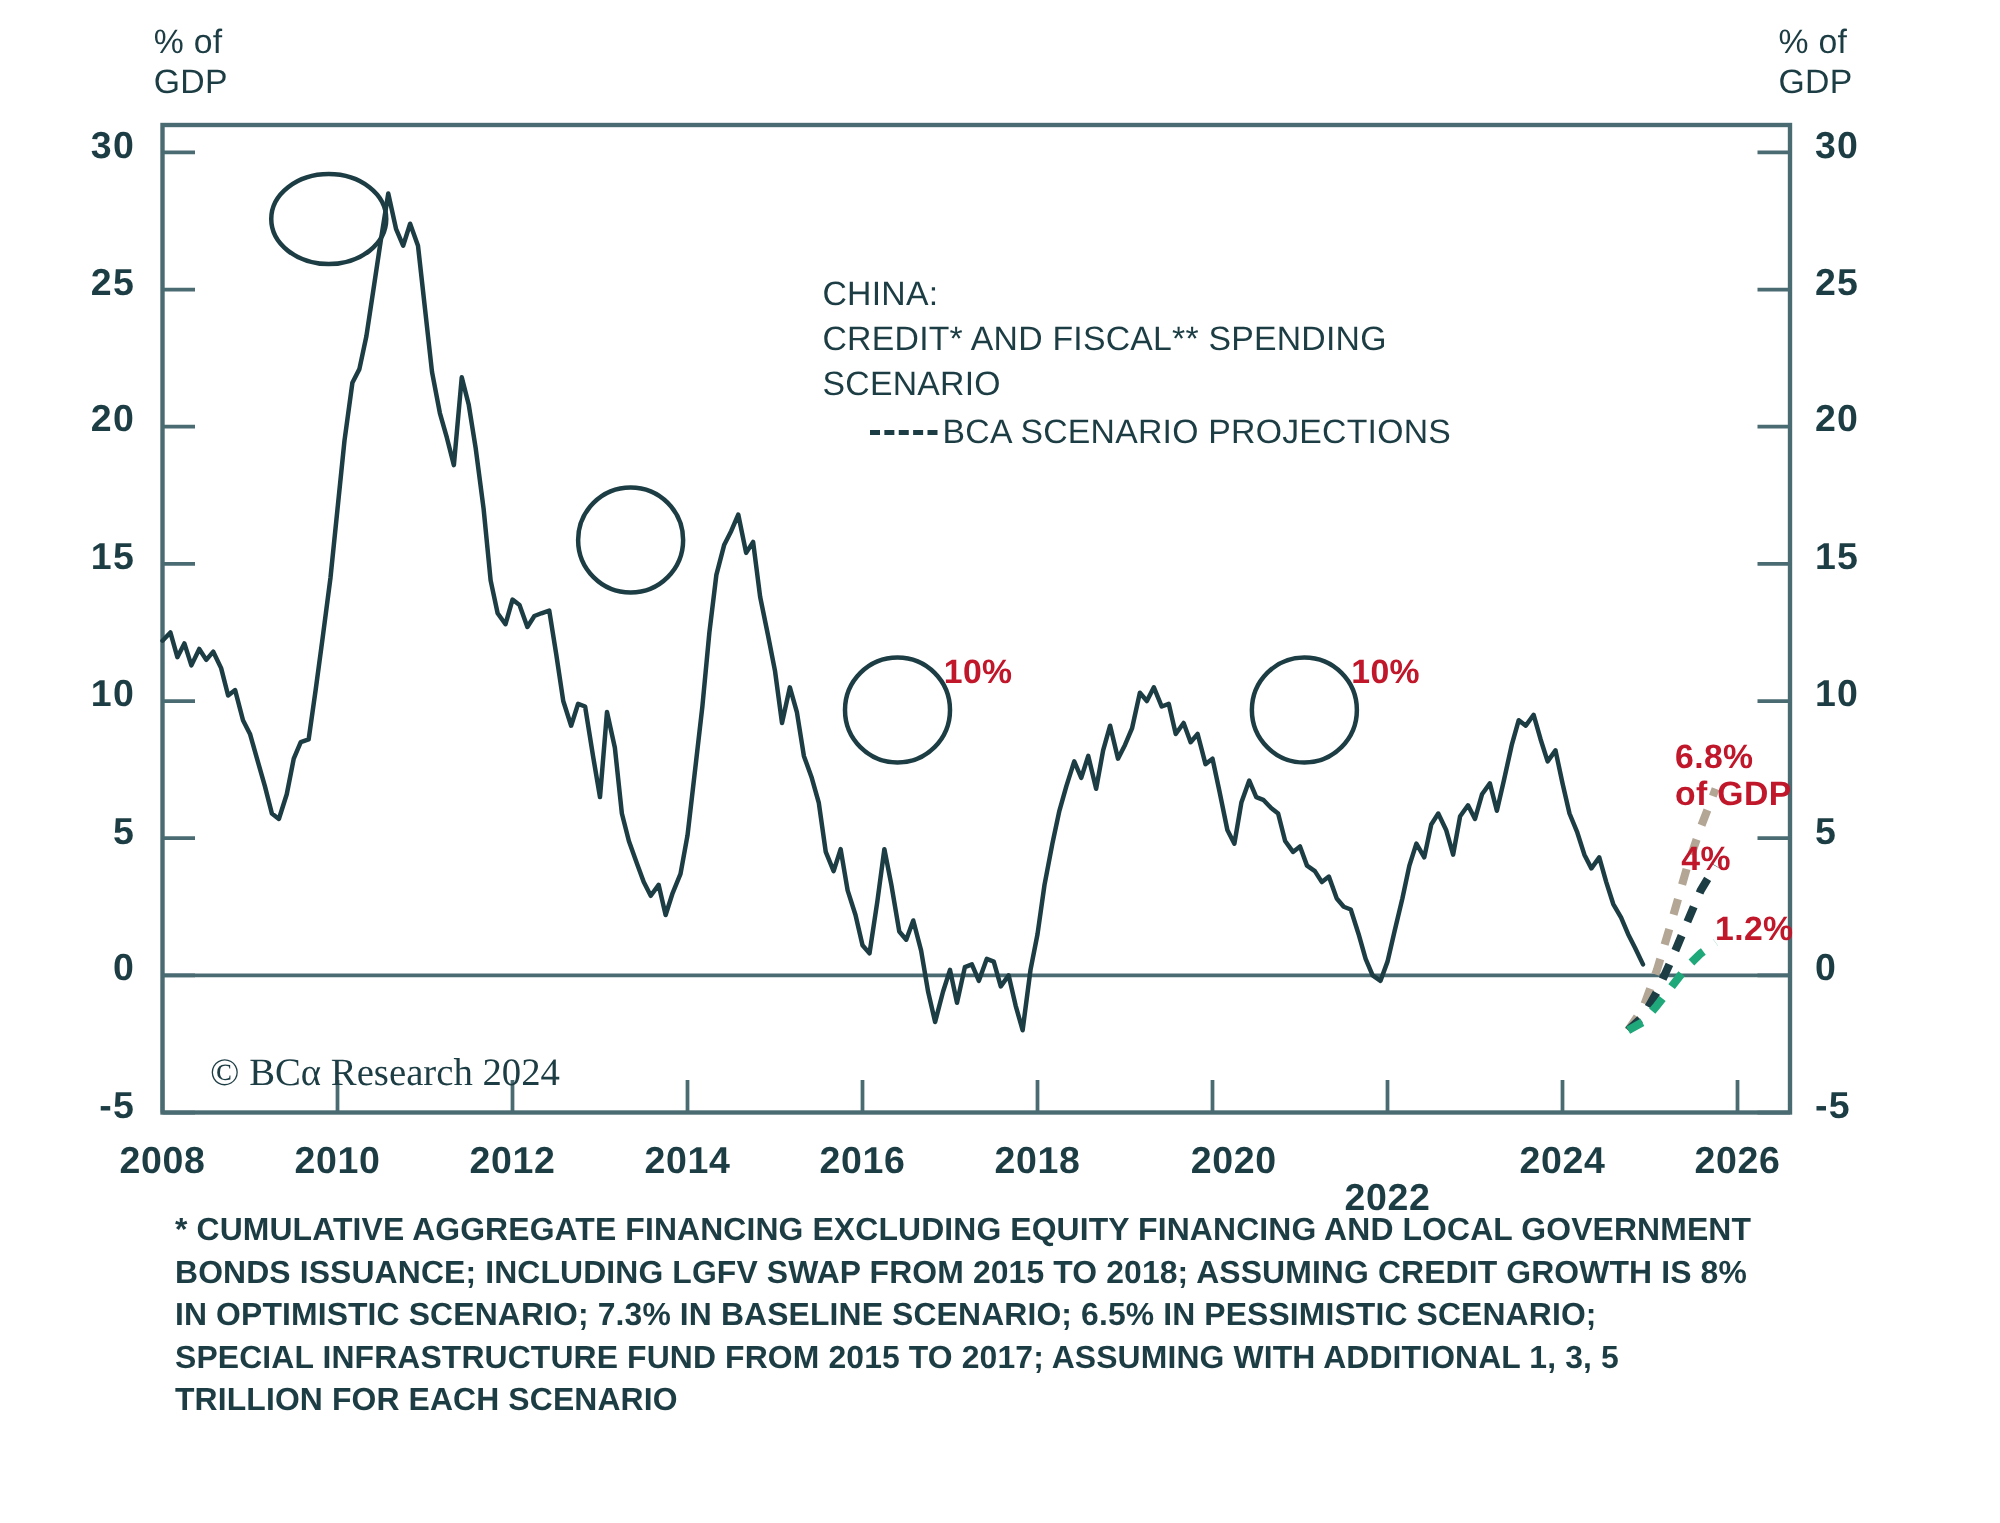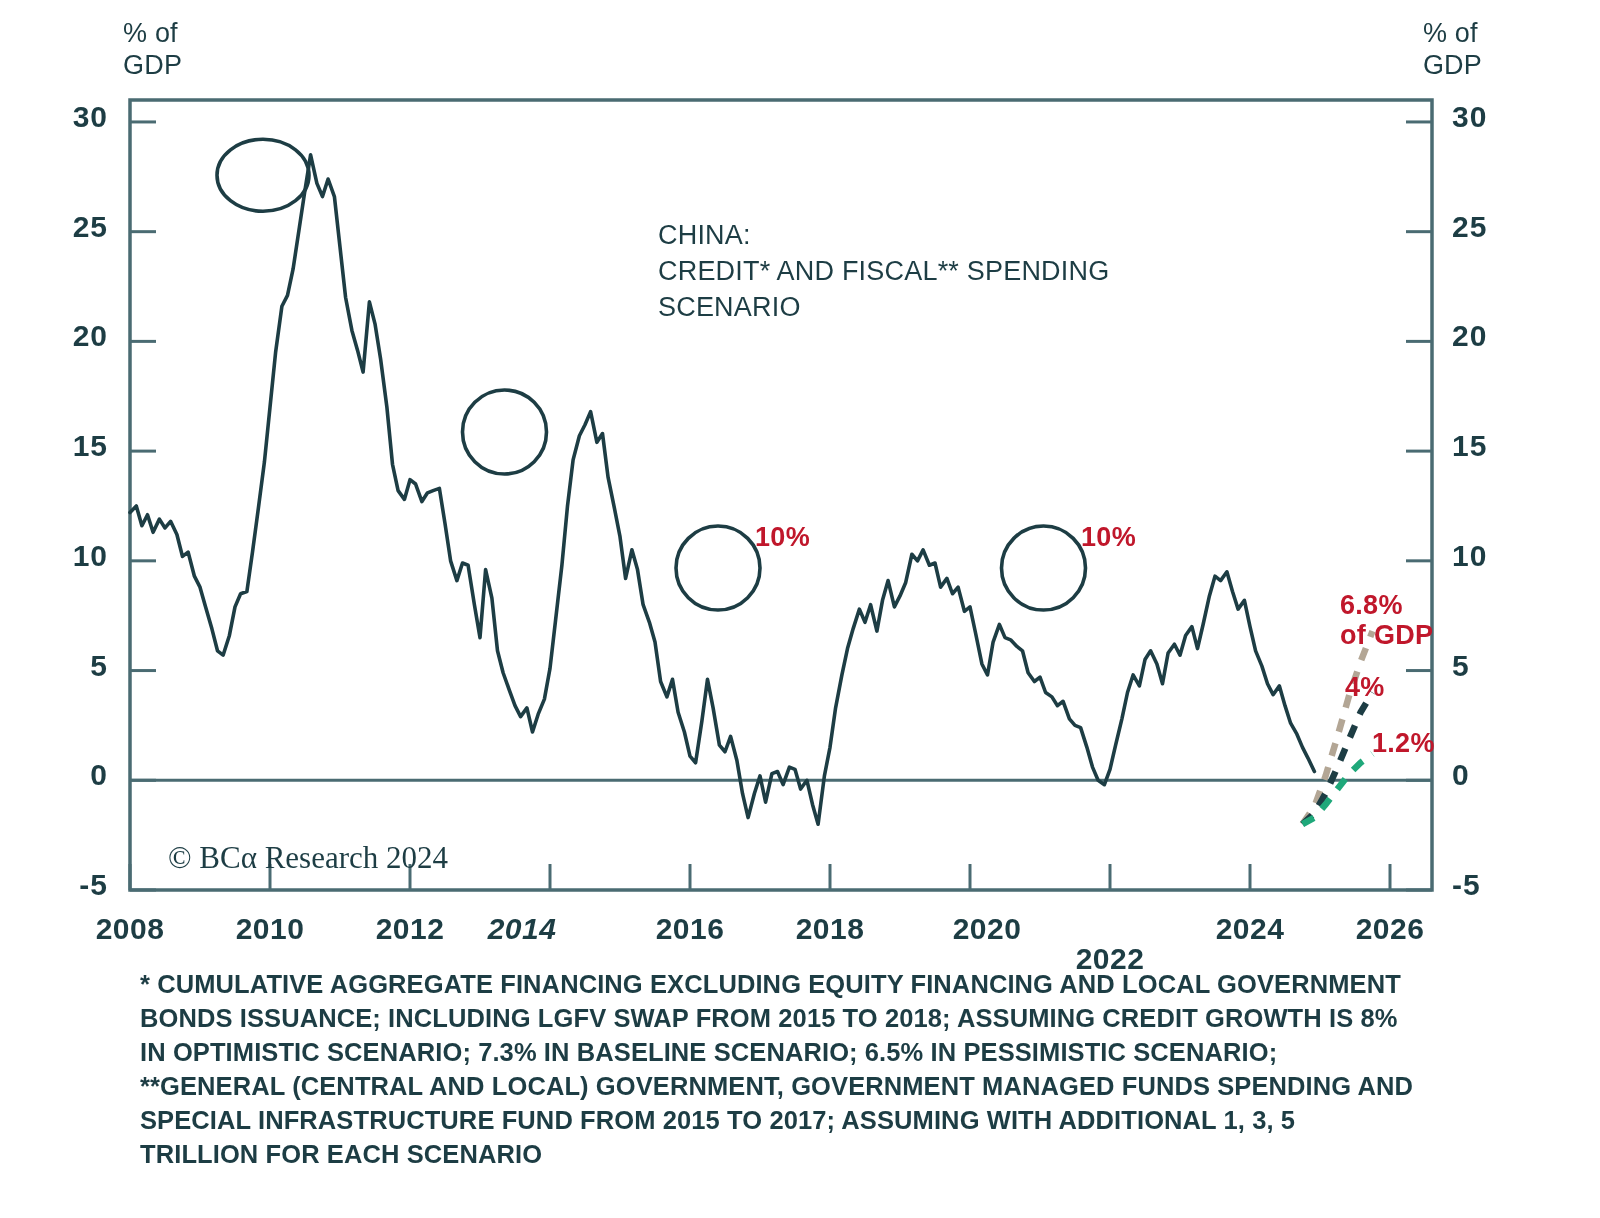--- a/index.html
+++ b/index.html
@@ -94,48 +94,51 @@
       <div class="ytick-label" style="top: 429.111px; left: 1452px; position: absolute;">15</div>
       <div class="ytick-label" style="top: 538.833px; left: 1452px; position: absolute;">10</div>
       <div class="ytick-label" style="top: 648.556px; left: 1452px; position: absolute;">5</div>
       <div class="ytick-label" style="top: 758.278px; left: 1452px; position: absolute;">0</div>
       <div class="ytick-label" style="top: 868px; left: 1452px; position: absolute;">-5</div>
     </div>
   <div id="x-ticks">
       <div class="xtick-label" style="left: 130px; top: 912px;">2008</div>
       <div class="xtick-label" style="left: 270px; top: 912px;">2010</div>
       <div class="xtick-label" style="left: 410px; top: 912px;">2012</div>
-      <div class="xtick-label" style="left: 522px; top: 912px; font-style: italic;">2014</div>
+      <div class="xtick-label" style="left: 550px; top: 912px;">2014</div>
       <div class="xtick-label" style="left: 690px; top: 912px;">2016</div>
       <div class="xtick-label" style="left: 830px; top: 912px;">2018</div>
       <div class="xtick-label" style="left: 970px; top: 912px; margin-left: 17px;">2020</div>
       <div class="xtick-label" style="left: 1110px; top: 912px; margin-top: 30px;">2022</div>
       <div class="xtick-label" style="left: 1250px; top: 912px;">2024</div>
       <div class="xtick-label" style="left: 1390px; top: 912px;">2026</div>
     </div>
 
   <div id="legend">
     <div>CHINA:</div>
     <div>CREDIT* AND FISCAL** SPENDING</div>
     <div>SCENARIO</div>
+    <div class="proj-row">
+      <span class="dashglyph"></span>
+      <span>BCA SCENARIO PROJECTIONS</span>
+    </div>
   </div>
 
   <div id="callouts">
       <div class="callout" style="left: 755px; top: 522px; white-space: pre-line;">10%</div>
       <div class="callout" style="left: 1081px; top: 522px; white-space: pre-line;">10%</div>
       <div class="callout two-line" style="left: 1340px; top: 590px; white-space: pre-line;">6.8%
 of GDP</div>
       <div class="callout" style="left: 1345px; top: 672px; white-space: pre-line;">4%</div>
       <div class="callout" style="left: 1343px; top: 728px; white-space: pre-line; margin-left: 29px;">1.2%</div>
     </div>
 
   <div id="copyright">© BCα Research 2024</div>
 
   <div id="footnote">
     <div>* CUMULATIVE AGGREGATE FINANCING EXCLUDING EQUITY FINANCING AND LOCAL GOVERNMENT</div>
     <div>BONDS ISSUANCE; INCLUDING LGFV SWAP FROM 2015 TO 2018; ASSUMING CREDIT GROWTH IS 8%</div>
     <div>IN OPTIMISTIC SCENARIO; 7.3% IN BASELINE SCENARIO; 6.5% IN PESSIMISTIC SCENARIO;</div>
-    <div>**GENERAL (CENTRAL AND LOCAL) GOVERNMENT, GOVERNMENT MANAGED FUNDS SPENDING AND</div>
     <div>SPECIAL INFRASTRUCTURE FUND FROM 2015 TO 2017; ASSUMING WITH ADDITIONAL 1, 3, 5</div>
     <div>TRILLION FOR EACH SCENARIO</div>
   </div>
 
 </div>
 
 </body></html>

